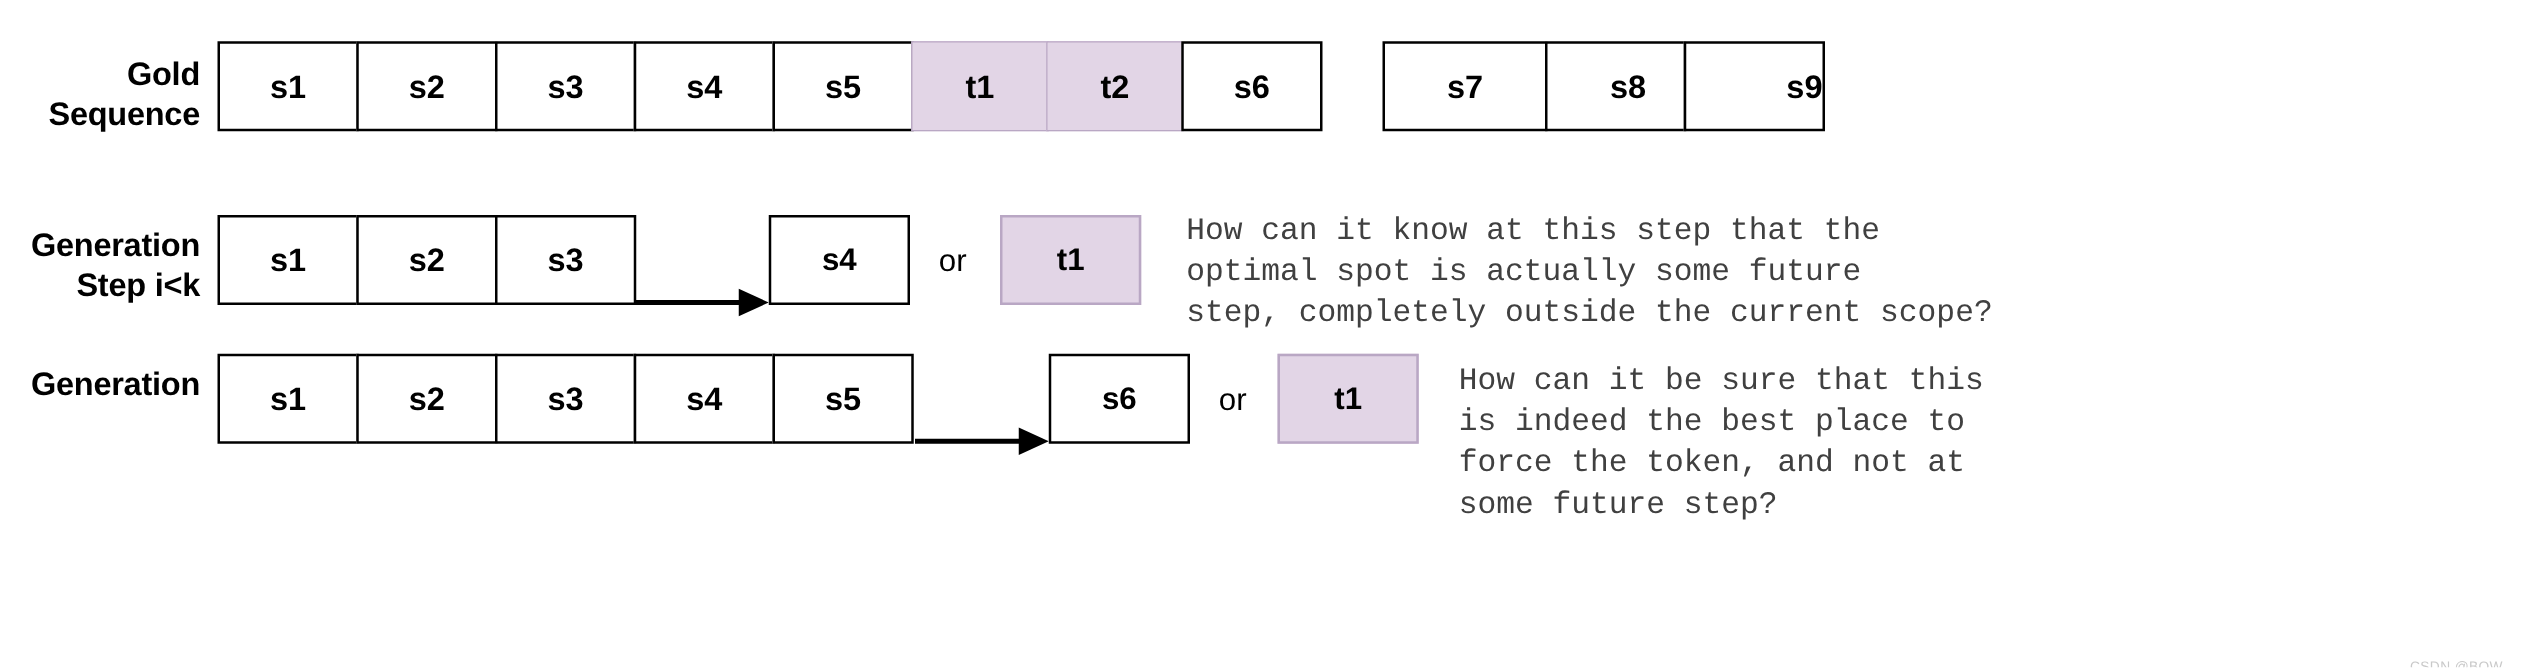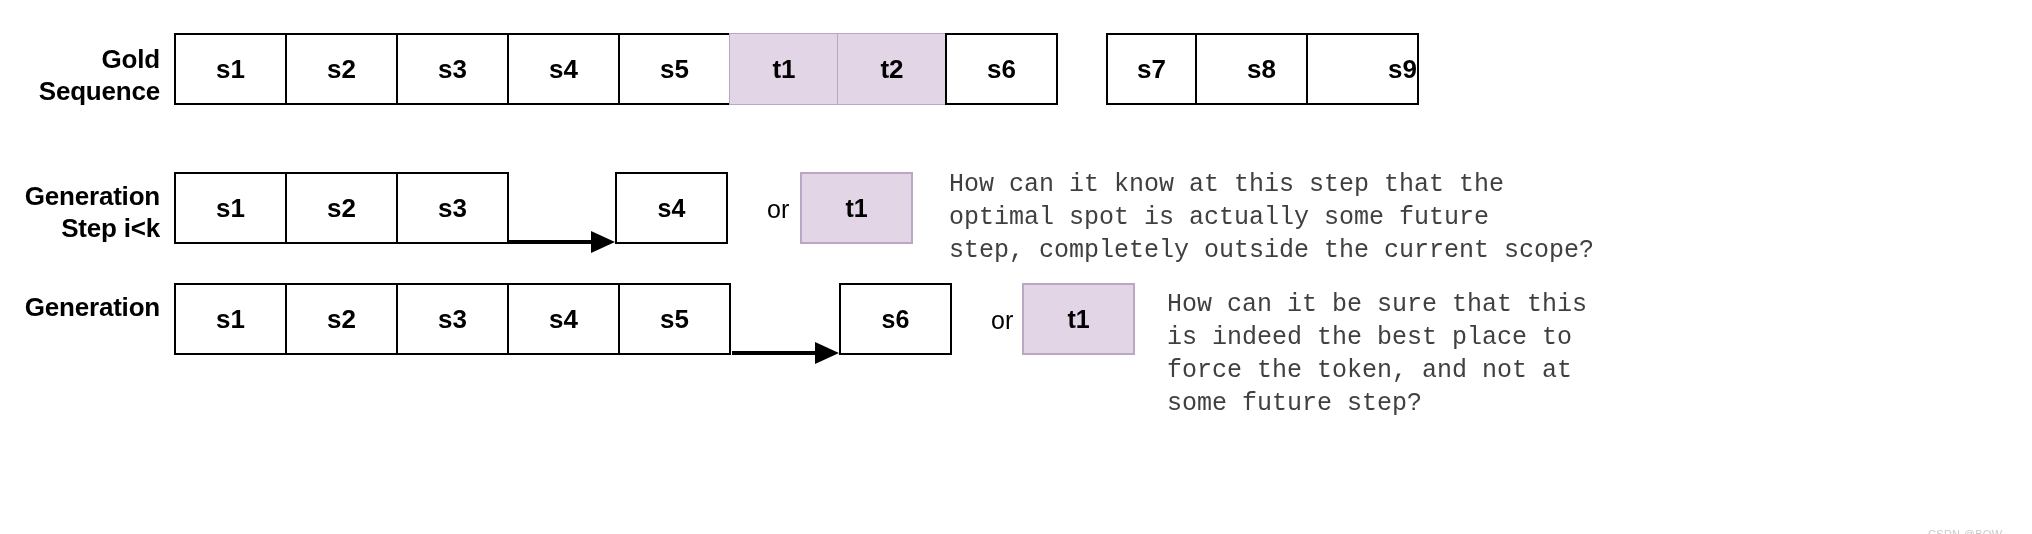--- a/index.html
+++ b/index.html
@@ -97,21 +97,20 @@
   }
 
   
   .or-text {
     position: absolute;
     font-family: "Liberation Sans", sans-serif;
     font-size: 25px;
     font-weight: normal;
     color: #000000;
     white-space: nowrap;
-    margin-left: 16px;
   }
 
   
   .note {
     position: absolute;
     font-family: "Liberation Mono", monospace;
     font-size: 25px;
     line-height: 33px;
     color: #404040;
     white-space: pre;
@@ -156,21 +155,21 @@
     </div>
     <div class="cell token" style="width:110px;">
       <span>t1</span>
     </div>
     <div class="cell token" style="width:110px;text-align:right;">
       <span>t2</span>
     </div>
     <div class="cell" style="width:113px;">
       <span>s6</span>
     </div>
-    <div class="cell" style="width:91px;margin-left:48px;">
+    <div class="cell" style="width:132px;margin-left:48px;">
       <span>s7</span>
     </div>
     <div class="cell" style="width:113px;padding-left:20px;">
       <span>s8</span>
     </div>
     <div class="cell" style="width:113px;justify-content:flex-end;">
       <span>s9</span>
     </div>
   </div>
 

